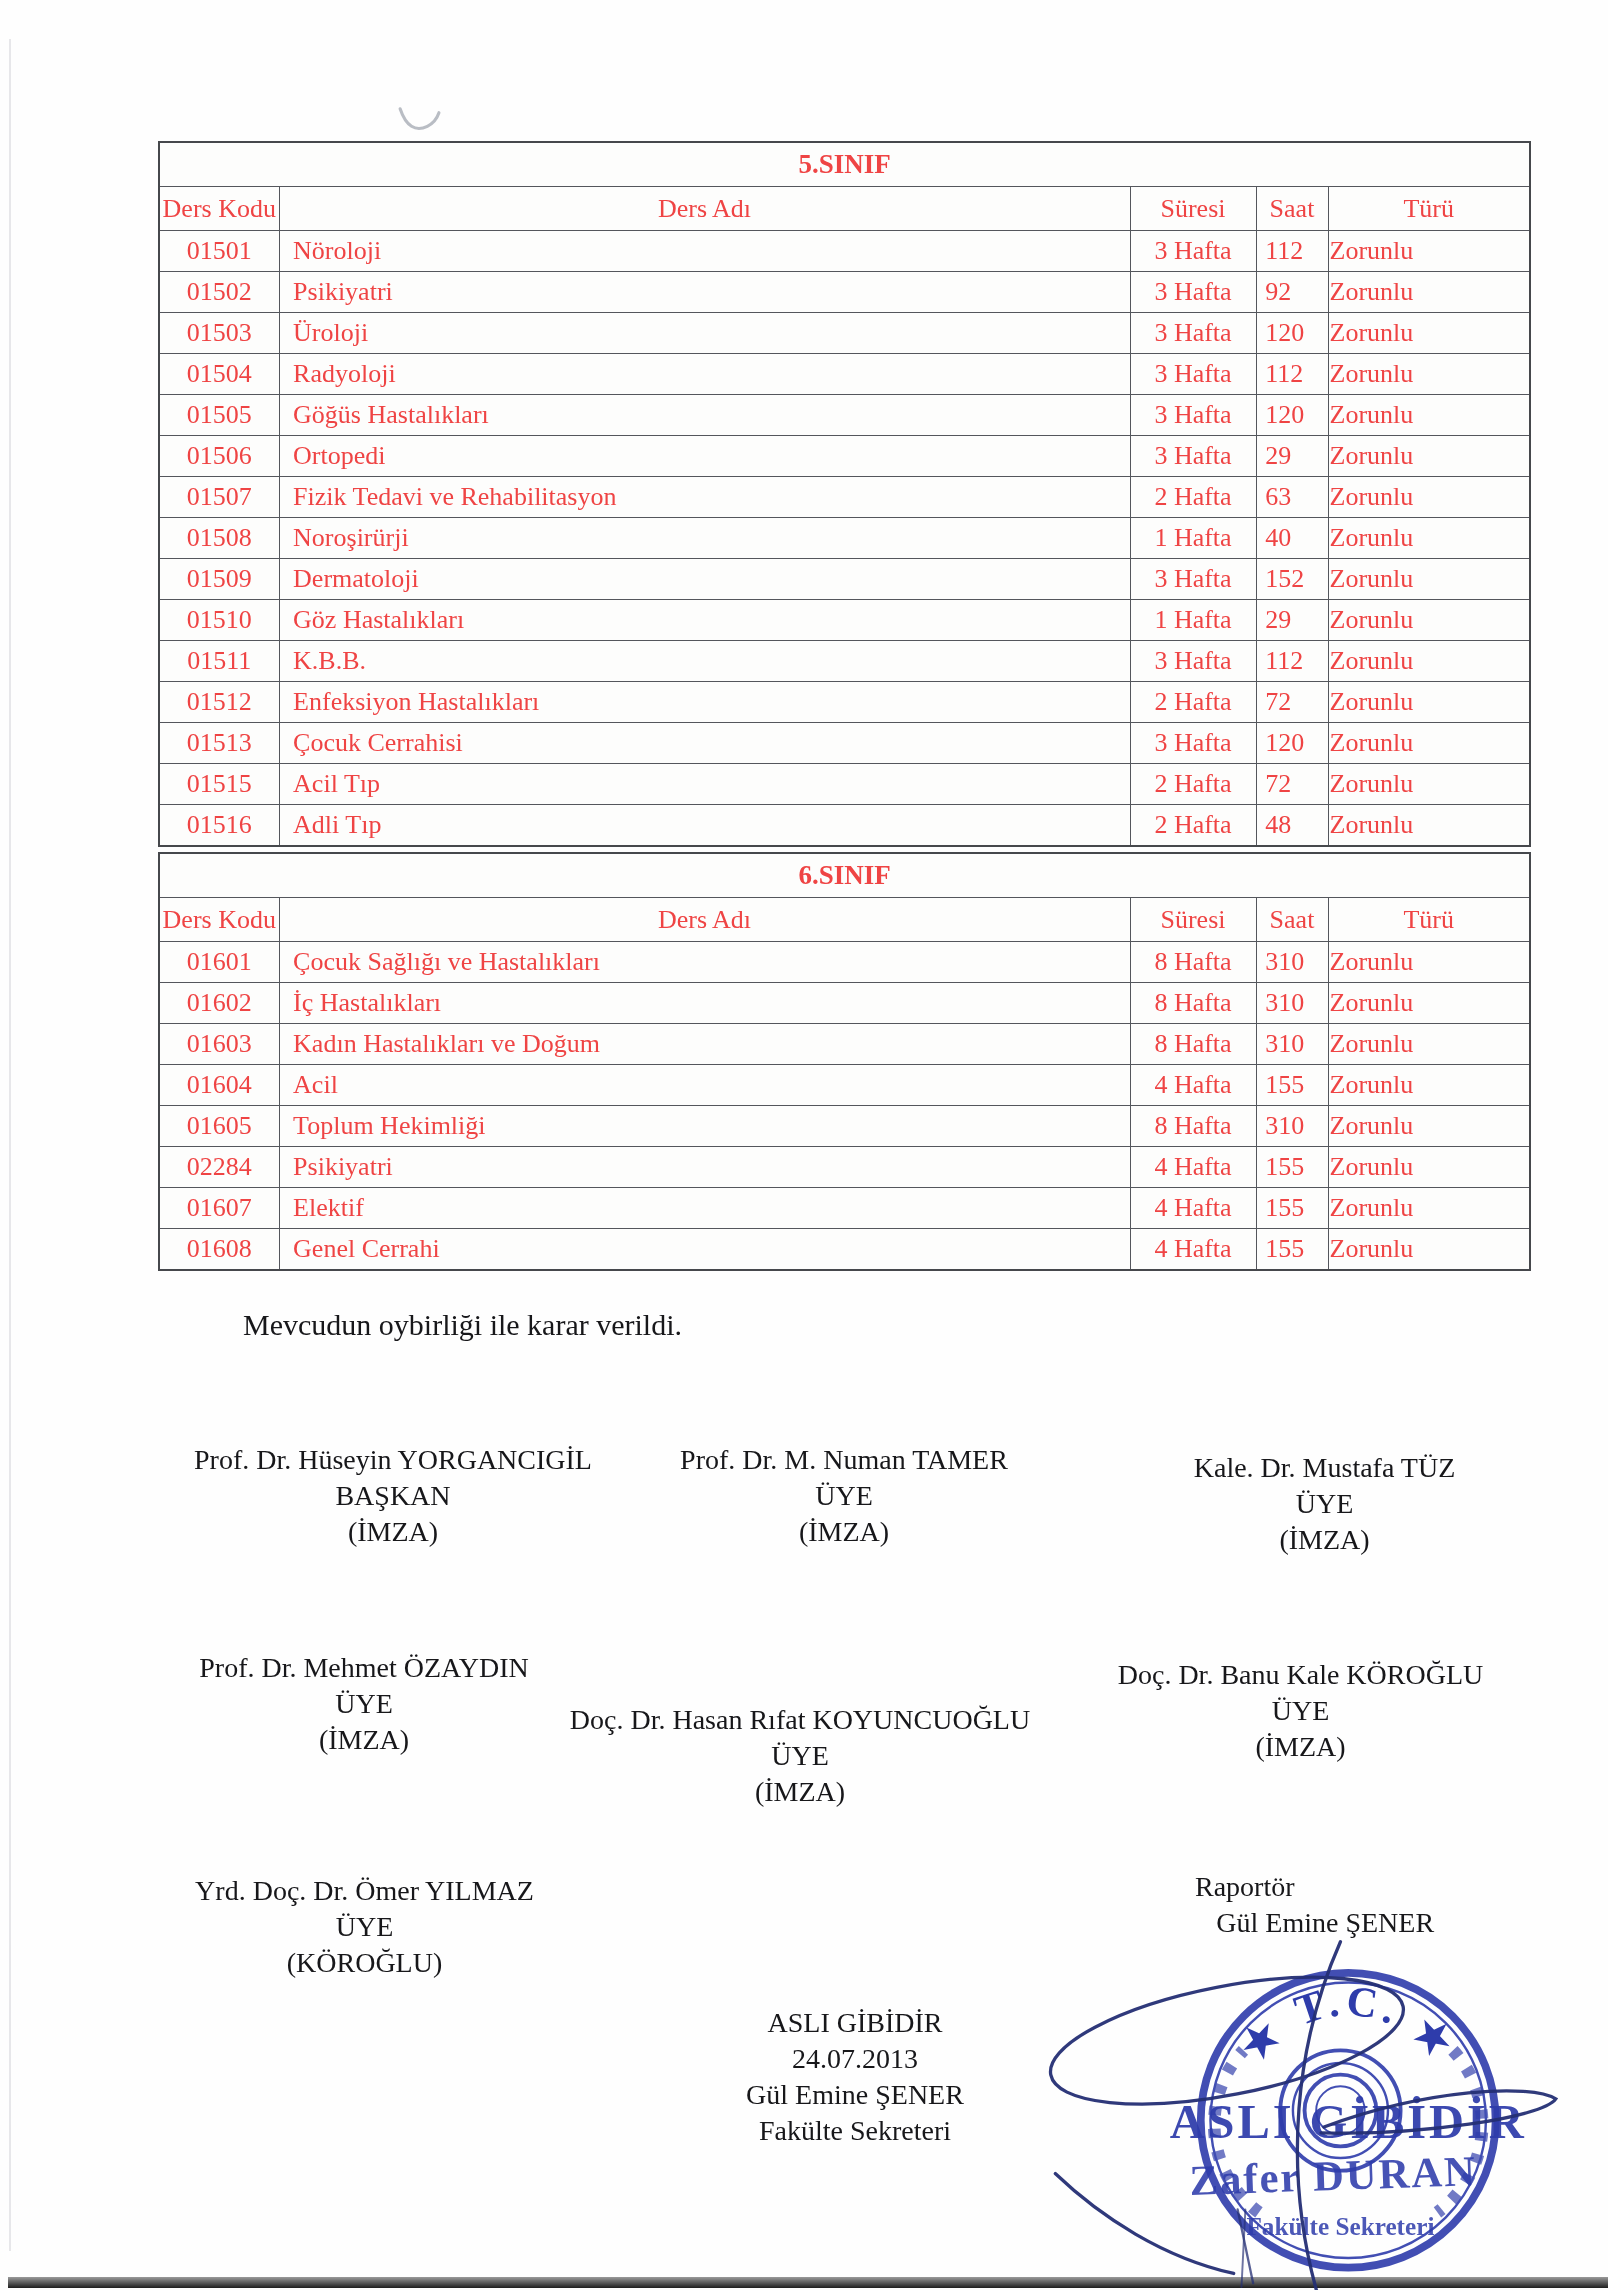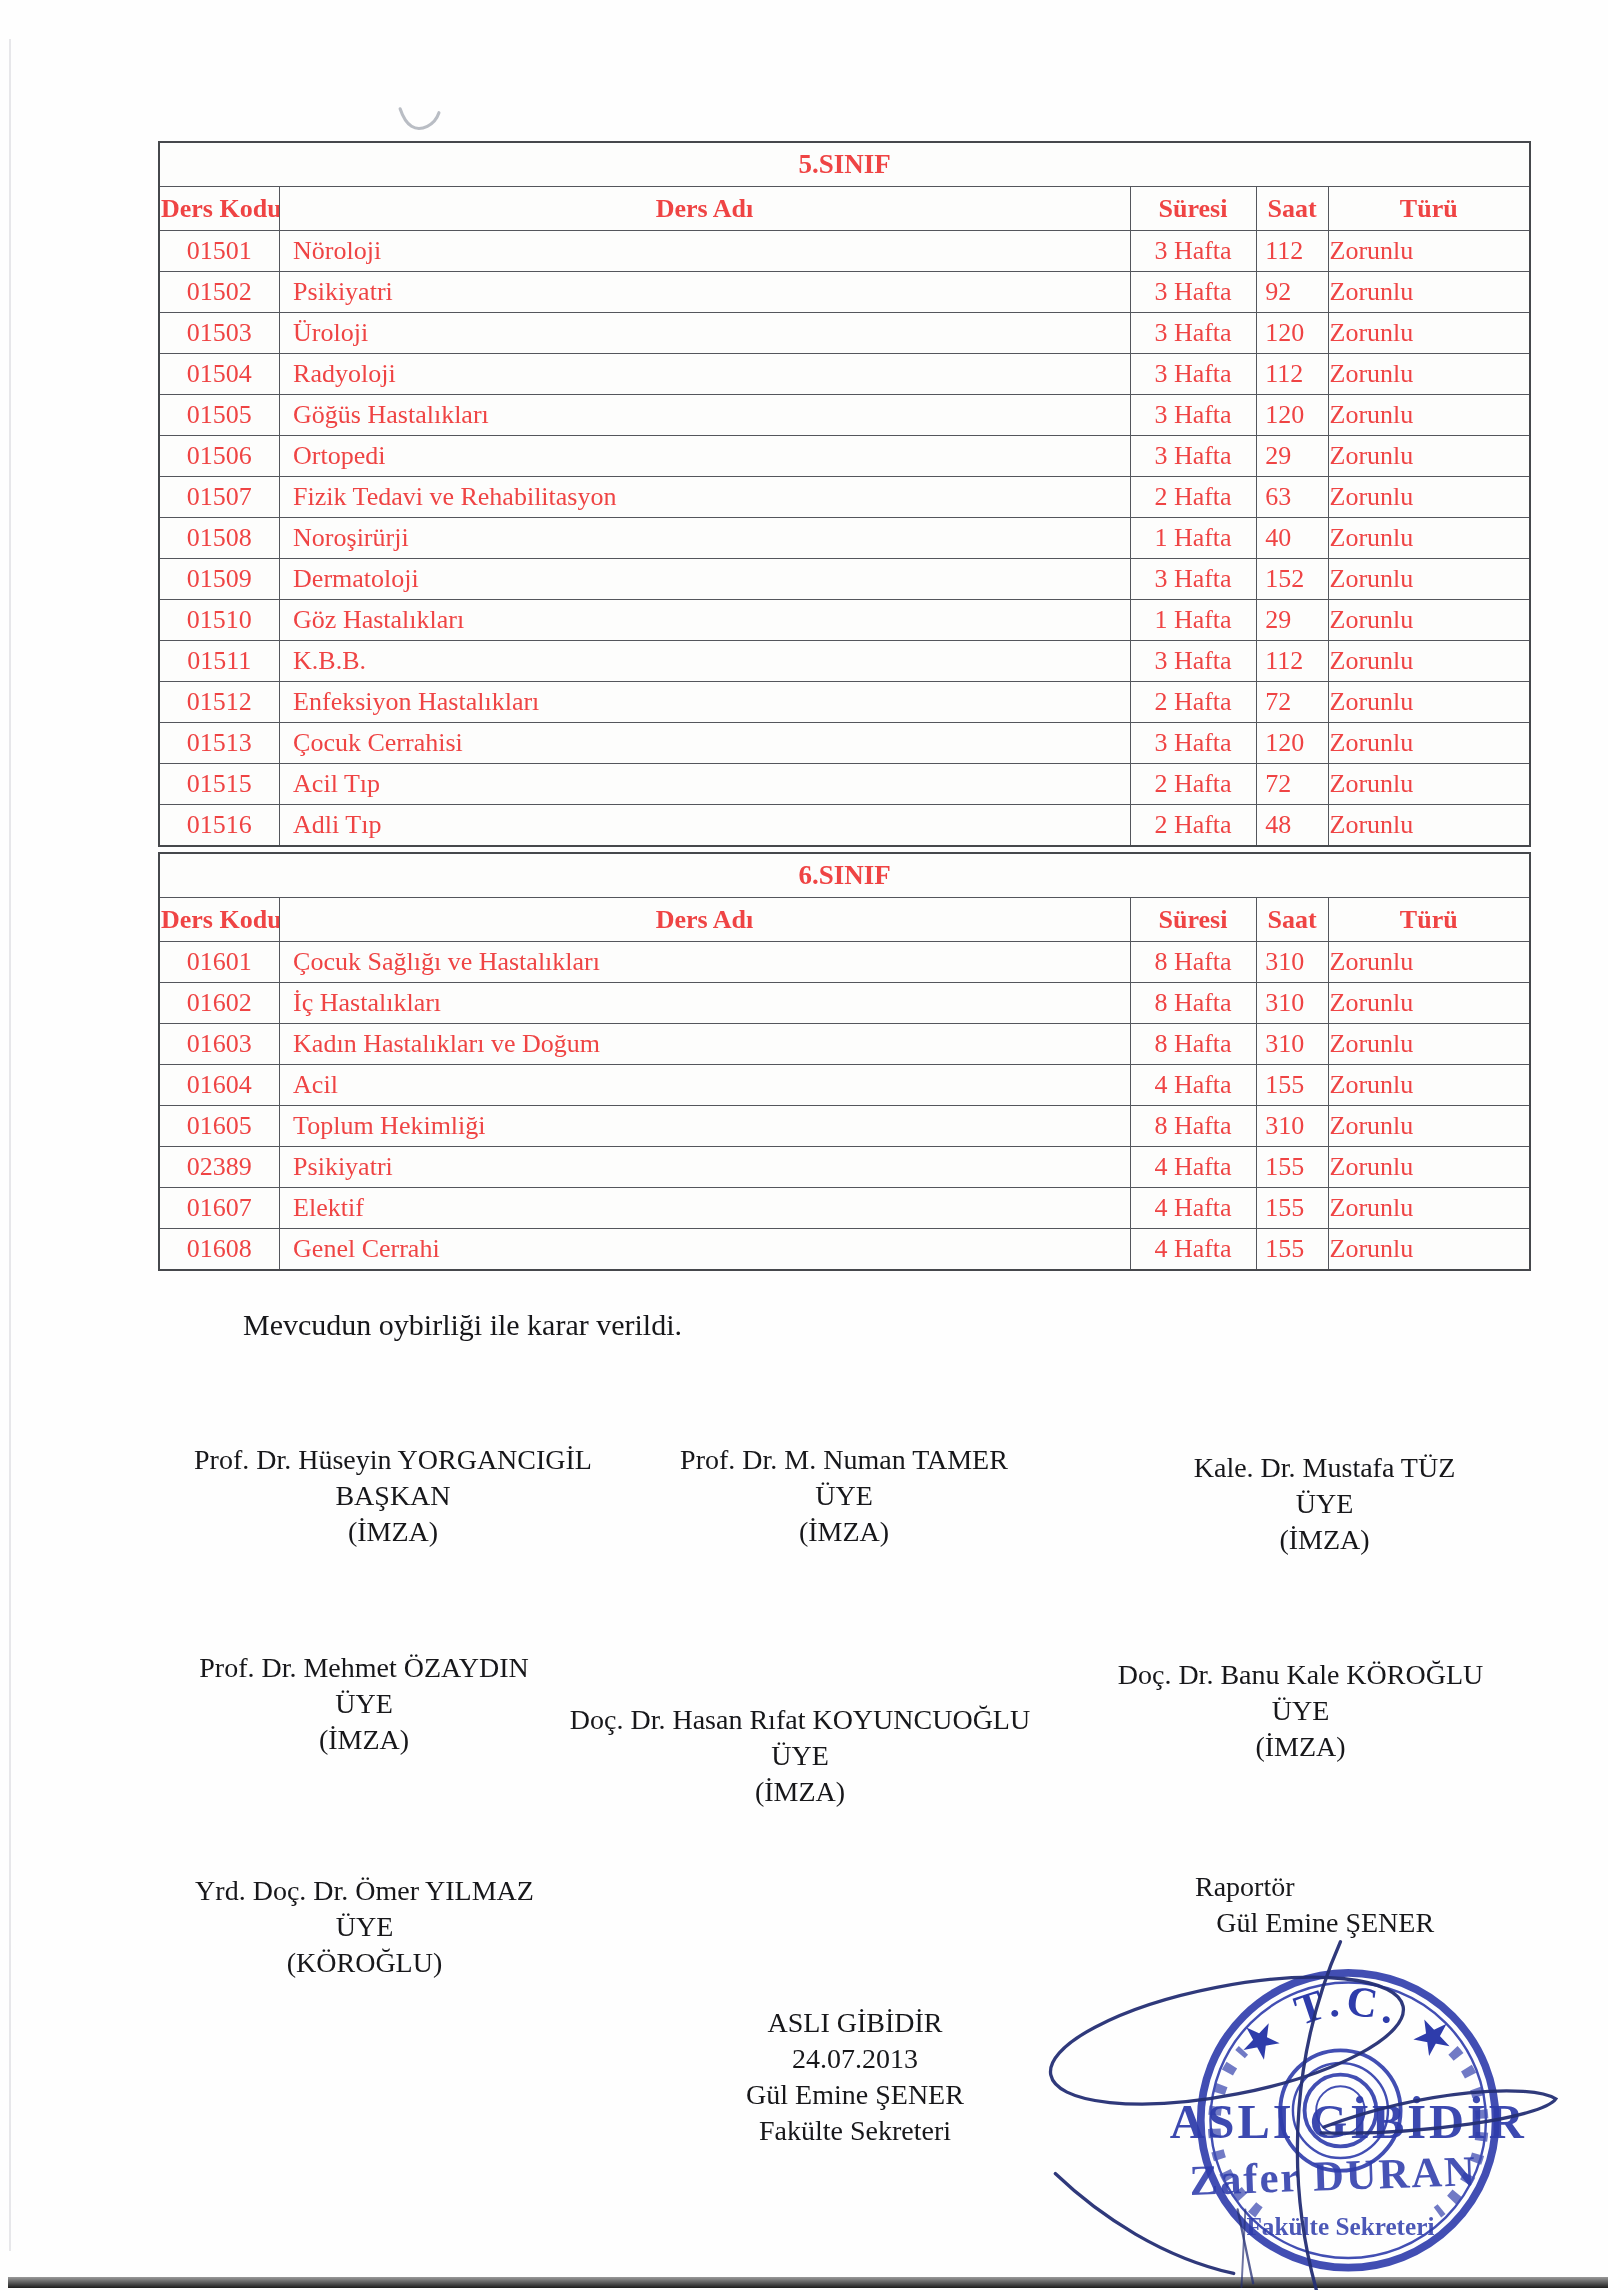--- a/index.html
+++ b/index.html
@@ -17,21 +17,21 @@
     background:linear-gradient(#9a9a9a,#1e1e1e);}
   
   table.ctable{
     position:absolute;border-collapse:collapse;table-layout:fixed;
     width:1371px;background:#fdfdfc;
     border:2.9px solid #46484c;
     font-size:26px;color:#ef4444;
   }
   .ctable td,.ctable th{border:1.9px solid #54565c;overflow:hidden;white-space:nowrap;}
   .ctable .title-cell{height:41px;text-align:center;font-weight:bold;font-size:27px;}
-  .ctable th{height:41px;font-weight:bold;font-size:26px;text-align:center;}
+  .ctable th{height:41px;font-weight:normal;font-size:26px;text-align:center;}
   .ctable td{height:38px;}
   .ctable td.c0{text-align:center;}
   .ctable td.c1{text-align:left;padding-left:13.6px;}
   .ctable td.c2{text-align:center;}
   .ctable td.c3{text-align:left;padding-left:8.7px;}
   .ctable td.c4{margin-top:8px;}
   .t5{left:158px;top:141px;}
   .t6{left:158px;top:852px;}
   
   .decision{position:absolute;left:243px;top:1308px;font-size:30px;}
@@ -235,21 +235,21 @@
           <td class="c4">Zorunlu</td>
         </tr>
         <tr>
           <td class="c0">01605</td>
           <td class="c1">Toplum Hekimliği</td>
           <td class="c2">8 Hafta</td>
           <td class="c3">310</td>
           <td class="c4">Zorunlu</td>
         </tr>
         <tr>
-          <td class="c0">02389</td>
+          <td class="c0">02284</td>
           <td class="c1">Psikiyatri</td>
           <td class="c2">4 Hafta</td>
           <td class="c3">155</td>
           <td class="c4">Zorunlu</td>
         </tr>
         <tr>
           <td class="c0">01607</td>
           <td class="c1">Elektif</td>
           <td class="c2">4 Hafta</td>
           <td class="c3">155</td>

